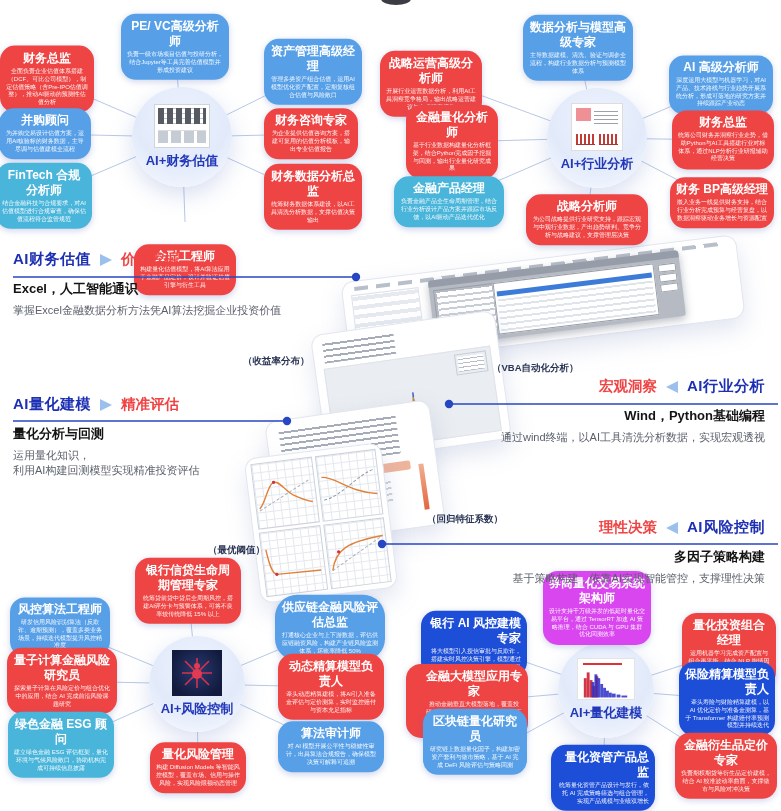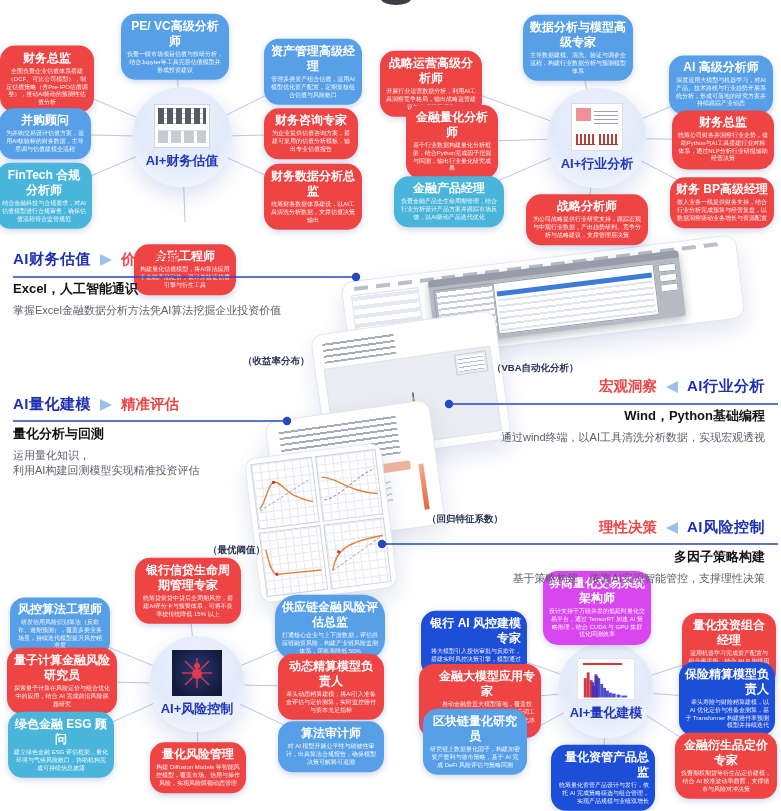--- a/index.html
+++ b/index.html
@@ -301,21 +301,21 @@
         <div class="b-desc">设计支持千万级并发的低延时量化交易平台，通过 TensorRT 加速 AI 策略推理，结合 CUDA 与 GPU 集群优化回测效率</div>
       </div>
       <div class="bubble lightblue" style="left: 474px; top: 644px; width: 94px;">
         <div class="b-title">银行 AI 风控建模专家</div>
         <div class="b-desc">将大模型引入授信审批与反欺诈，搭建实时风控决策引擎，模型通过率与准确率双提升</div>
       </div>
       <div class="bubble purple" style="left: 729px; top: 650px; width: 82px;">
         <div class="b-title">量化投资组合经理</div>
         <div class="b-desc">运用机器学习完成资产配置与组合再平衡，结合 NLP 舆情因子增强策略，通过 AI 模型实现超额收益稳定获取</div>
       </div>
-      <div class="bubble purple" style="left: 480px; top: 701px; width: 96px; padding-left: 20px;">
+      <div class="bubble purple" style="left: 467px; top: 701px; width: 96px; padding-left: 20px;">
         <div class="b-title">金融大模型应用专家</div>
         <div class="b-desc">推动金融垂直大模型落地，覆盖投研、客服与合规场景，构建提示词工程与知识库体系，提升业务智能化水平</div>
       </div>
       <div class="bubble lightblue" style="left: 727px; top: 699px; width: 84px;">
         <div class="b-title">保险精算模型负责人</div>
         <div class="b-desc">牵头寿险与财险精算建模，以 AI 优化定价与准备金测算，基于 Transformer 构建赔付率预测模型并持续迭代</div>
       </div>
       <div class="bubble blue" style="left: 475px; top: 742px; width: 92px;">
         <div class="b-title">区块链量化研究员</div>
         <div class="b-desc">研究链上数据量化因子，构建加密资产套利与做市策略，基于 AI 完成 DeFi 风险评估与策略回测</div>

